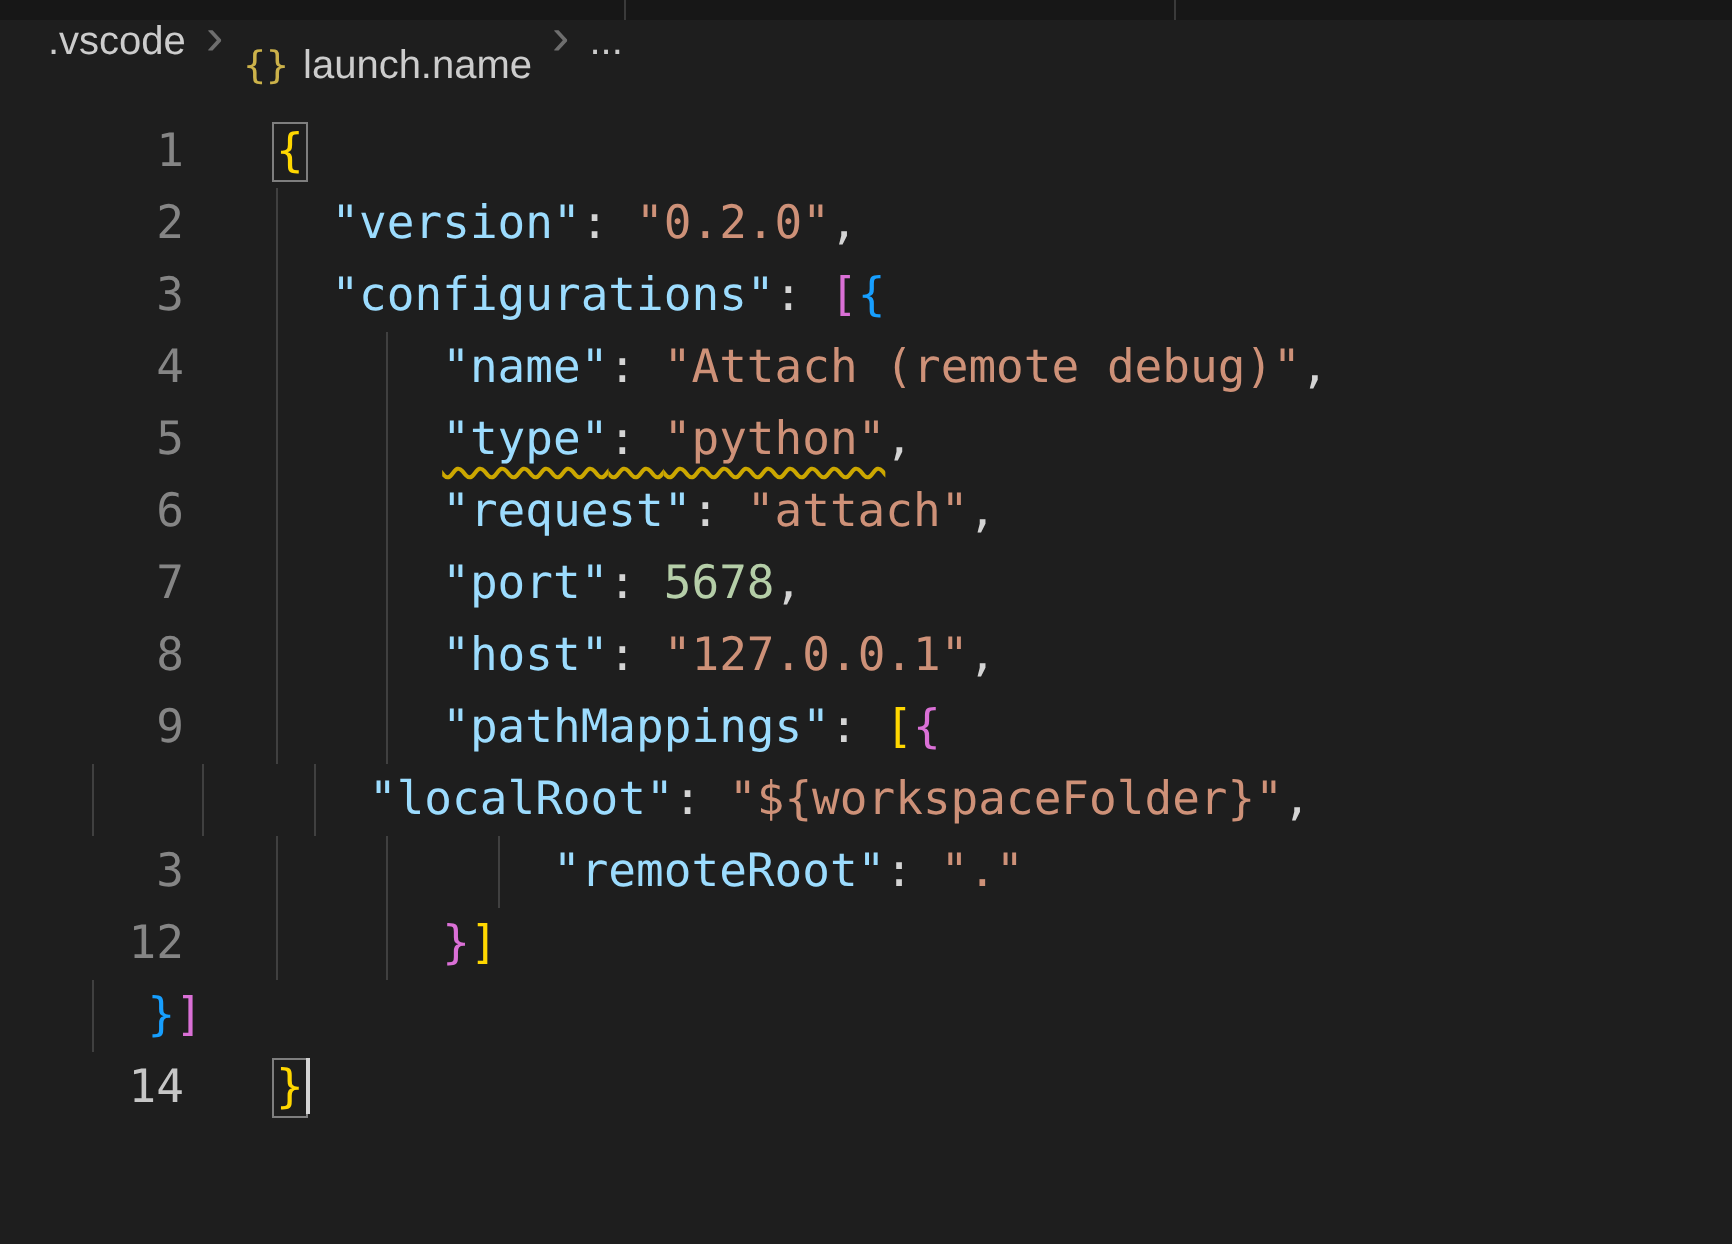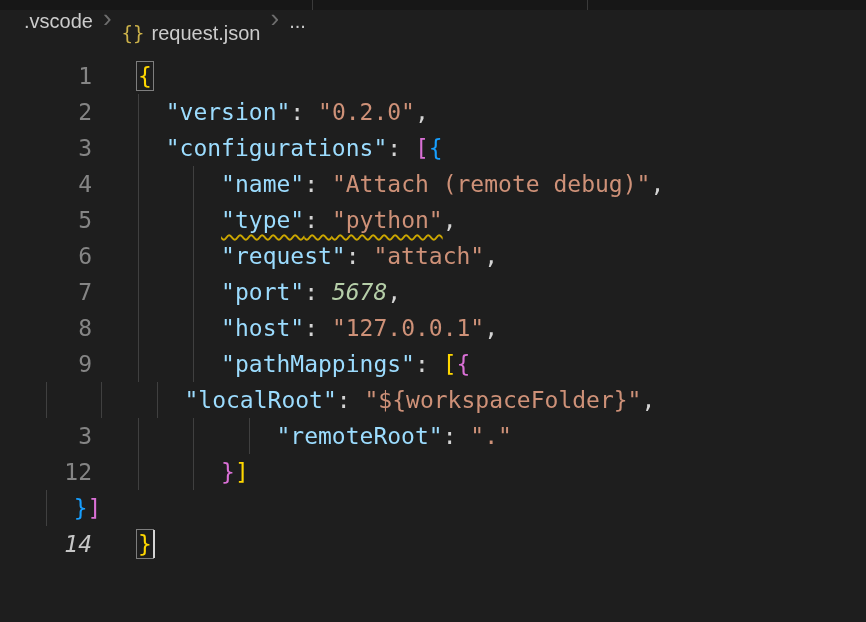--- a/index.html
+++ b/index.html
@@ -53,35 +53,35 @@
     font-size:23px;
     white-space:pre;
   }
   .gutter {
     width:92px; flex:none;
     text-align:right;
     color: var(--line-number, #858585);
     cursor:pointer;
     user-select:none;
   }
-  .gutter.active { color: var(--line-number-active, #c6c6c6); font-style: italic; }
+  .gutter.active { color: var(--line-number-active, #c6c6c6); }
   .content {
     margin-left:46px;
     position:relative;
     color: var(--punctuation, #d4d4d4);
     cursor:text;
     flex:1 1 auto;
   }
   .guide {
     position:absolute; top:0; bottom:0; width:1px;
     background: var(--indent-guide, #404040);
   }
   .tok-key { color: var(--key, #9cdcfe); }
   .tok-str { color: var(--string, #ce9178); }
-  .tok-num { color: var(--number, #b5cea8); font-style: italic; }
+  .tok-num { color: var(--number, #b5cea8); }
   .tok-pun { color: var(--punctuation, #d4d4d4); }
   .tok-b1  { color: var(--bracket1, #ffd700); }
   .tok-b2  { color: var(--bracket2, #da70d6); }
   .tok-b3  { color: var(--bracket3, #179fff); }
   .bracket-match {
     outline:1px solid var(--bracket-match-border, #7e7e7e);
     outline-offset:1px;
   }
   .squiggle {
     text-decoration-line: underline;
@@ -107,21 +107,21 @@
 <div class="topbar">
     <div class="tab-divider" style="left: 312px;"></div>
     <div class="tab-divider" style="left: 587px;"></div>
   </div>
 
 <div class="breadcrumb">
   <span class="bc-item">.vscode</span>
   <span class="bc-sep">›</span>
   <span class="bc-item bc-file">
     <span class="bc-icon">{}</span>
-    <span>request.json</span>
+    <span>launch.name</span>
   </span>
   <span class="bc-sep">›</span>
   <span class="bc-item">...</span>
 </div>
 
 <div class="editor">
   <div>
       <div class="line"><div class="gutter">1</div><div class="content"><span></span><span class="tok-b1 bracket-match">{</span></div></div>
       <div class="line"><div class="gutter">2</div><div class="content"><div class="guide" style="left: 0ch;"></div><span>  </span><span class="tok-key">"version"</span><span class="tok-pun">: </span><span class="tok-str">"0.2.0"</span><span class="tok-pun">,</span></div></div>
       <div class="line"><div class="gutter">3</div><div class="content"><div class="guide" style="left: 0ch;"></div><span>  </span><span class="tok-key">"configurations"</span><span class="tok-pun">: </span><span class="tok-b2">[</span><span class="tok-b3">{</span></div></div>

